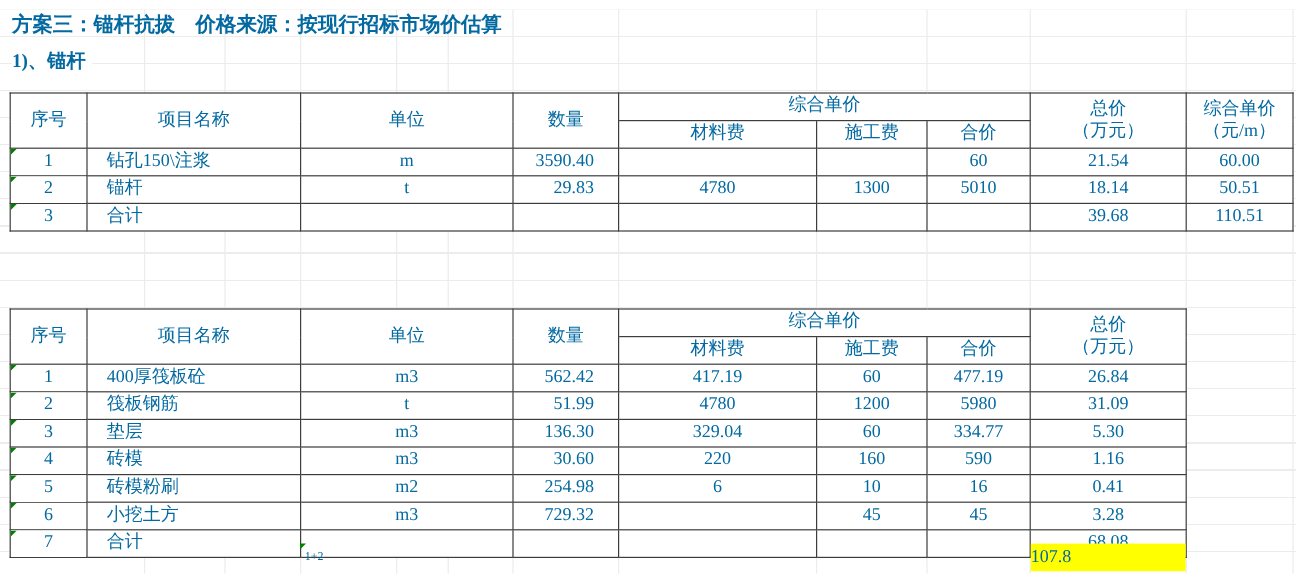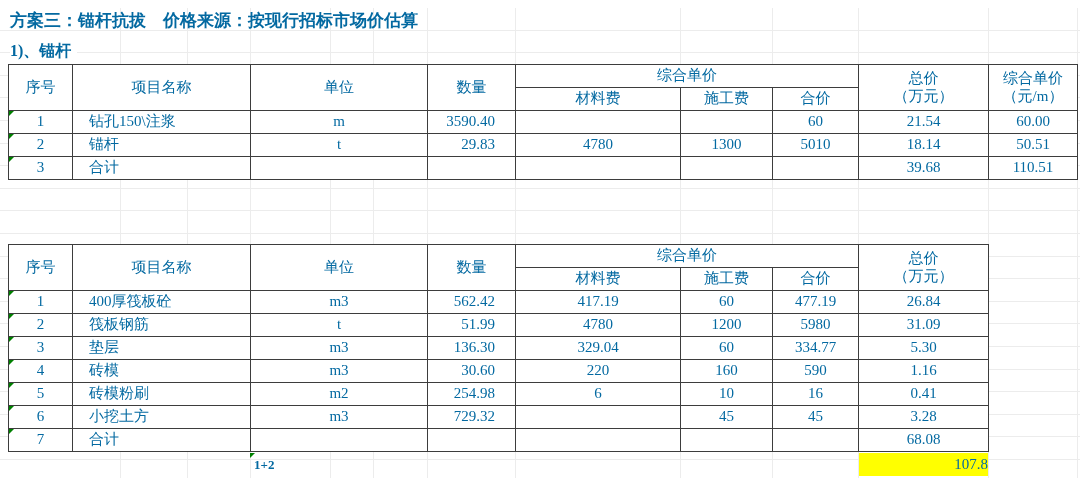--- a/index.html
+++ b/index.html
@@ -12,41 +12,41 @@
   .gridlayer {
     position:absolute; left:0; top:8px; width:1080px; height:472px;
     background:repeating-linear-gradient(to bottom,
       transparent 0px, transparent 21.6px, #ececec 21.6px, #ececec 22.6px);
   }
   .vline { position:absolute; top:8px; height:470px; width:1px; background:#ececec; }
 
   .title { position:absolute; left:10px; top:9px; font-size:17px; font-weight:bold; white-space:nowrap; }
   .section-label { position:absolute; font-size:16px; font-weight:bold; white-space:nowrap; background:#fff; padding-right:6px; }
 
-  table { position:absolute; border-collapse:collapse; table-layout:fixed; background:#fff; }
+  table { position:absolute; border-collapse:collapse; table-layout:fixed; background:#fff;margin-top:13px; }
   th, td {
     border:1px solid #3d3d3d; padding:0 2px; height:22px;
     font-size:15px; font-weight:normal; line-height:1.15;
     white-space:nowrap; overflow:hidden; text-align:center; background:#fff;
   }
   td.item { text-align:left; padding-left:16px; }
   td.qty  { text-align:right; padding-right:20px; }
   td.seq  { position:relative; }
   .two-line span { display:block; }
 
   .tri {
     position:absolute; top:0; left:0; width:0; height:0;
     border-top:5px solid #008000; border-right:5px solid transparent;
   }
 
   .summary-label { position:absolute; left:10px; top:455px; font-size:16px; font-weight:bold; white-space:nowrap; }
-  .summary-formula { position:absolute; left:250px; top:453px; width:120px; height:23px; font-size:13px; line-height:23px; padding-left:4px;font-weight:bold; }
+  .summary-formula { position:absolute; left:250px; top:453px; width:120px; height:23px; font-size:10px; line-height:23px; padding-left:4px; }
   .summary-total {
     position:absolute; left:859px; top:453px; width:129px; height:23px;
-    background:#ffff00; text-align:right; font-size:15px; line-height:23px;
+    background:#ffff00; text-align:left; font-size:15px; line-height:23px;
   }
 </style>
 </head>
 <body>
 
 <div class="page">
   <div class="gridlayer"></div>
   <div class="vline" style="left:120px"></div>
   <div class="vline" style="left:187px"></div>
   <div class="vline" style="left:250px"></div>

